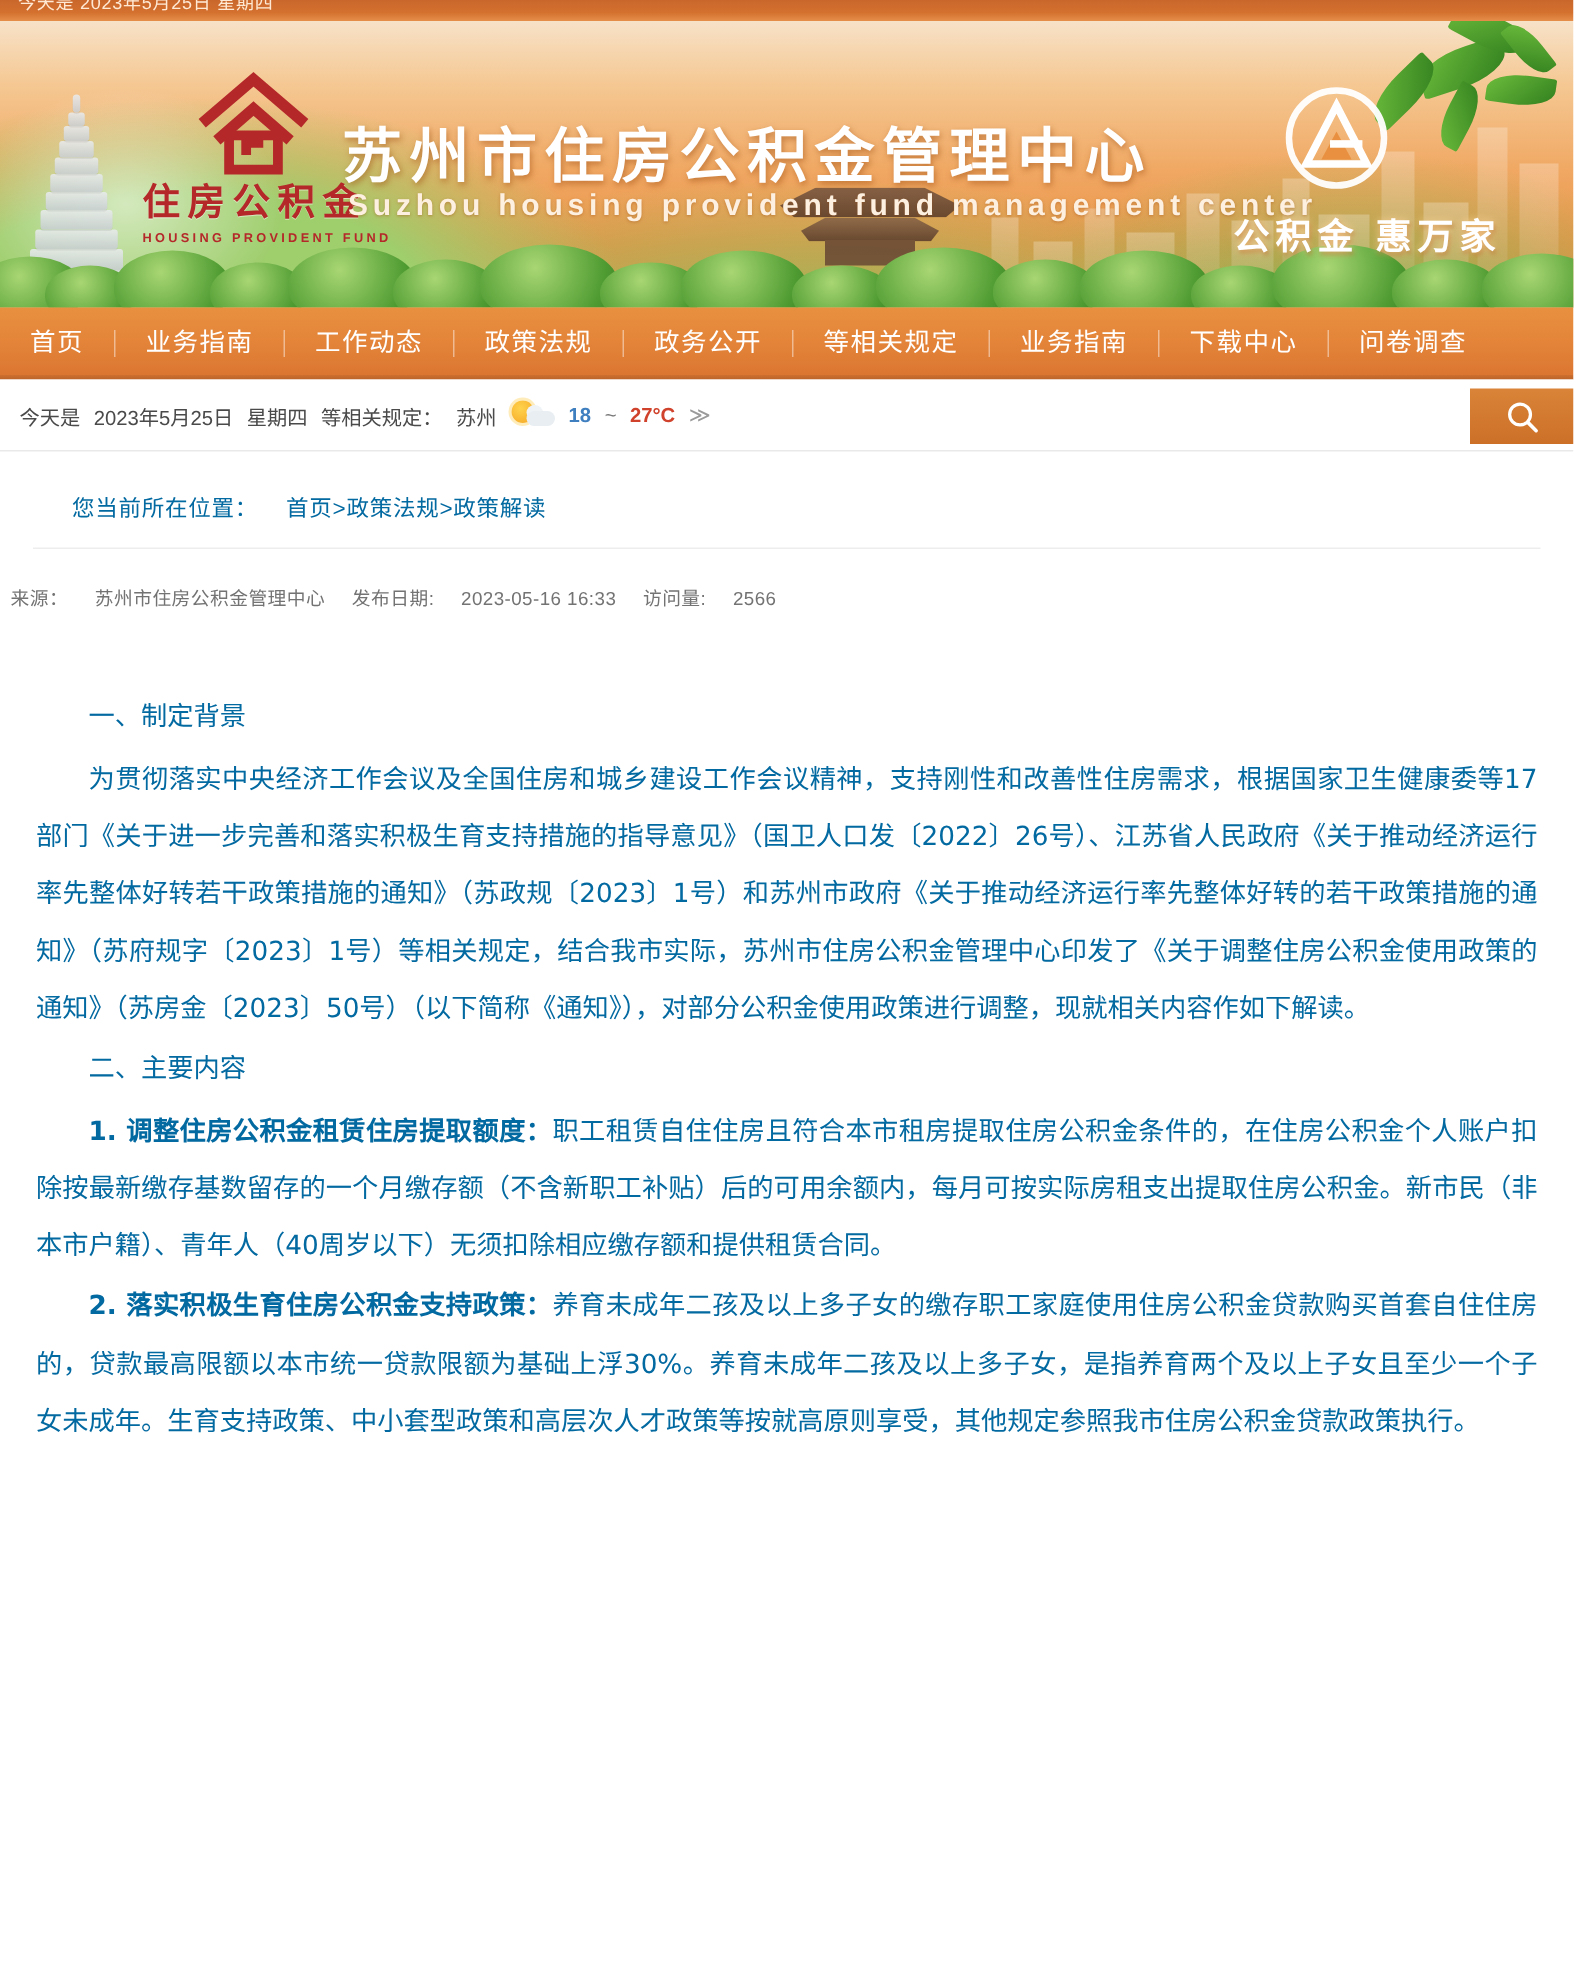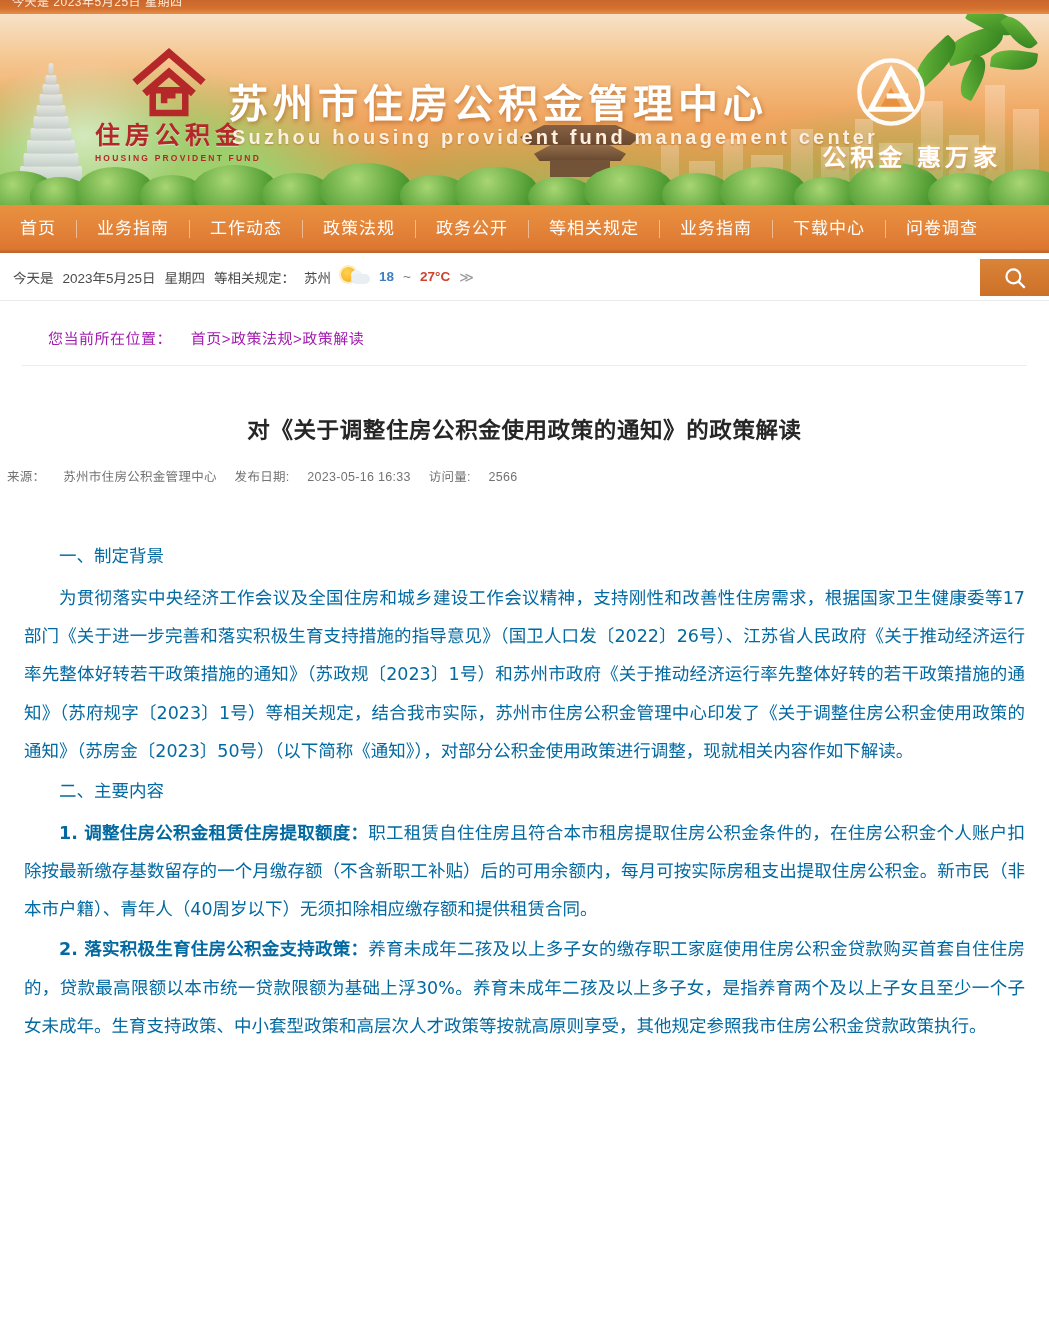--- a/index.html
+++ b/index.html
@@ -173,21 +173,21 @@
   .search-btn {
     width: 69px; height: 37px; border: none; cursor: pointer;
     background: linear-gradient(180deg, #d98438, #cc7028);
     display: flex; align-items: center; justify-content: center;
   }
 
   
   .content { padding: 0 0 0 0; background: #fff; }
   .crumb {
     margin: 0 22px; padding: 26px 0 17px 26px;
-    font-size: 15px; color: #a21caf; border-bottom: 1px solid #ededed;
+    font-size: 15px; color: #0369a1; border-bottom: 1px solid #ededed;
     letter-spacing: .5px;
   }
   .crumb .label { margin-right: 14px; }
 
   .art-title {
     text-align: center; font-size: 22.5px; font-weight: bold; color: #262626;
     letter-spacing: .6px; padding: 46px 60px 0;
     font-family: "Liberation Sans", "DejaVu Sans", sans-serif;
   }
   .art-meta {
@@ -361,21 +361,20 @@
   </div>
 </div>
 
 <div class="content">
 
   <div class="crumb">
     <span class="label">您当前所在位置：</span>
     <span>首页&gt;政策法规&gt;政策解读</span>
   </div>
 
-  <h1 class="art-title">对《关于调整住房公积金使用政策的通知》的政策解读</h1>
 
   <div class="art-meta">
     <span>来源：</span>
     <span>苏州市住房公积金管理中心</span>
     <span>发布日期:</span>
     <span>2023-05-16 16:33</span>
     <span>访问量:</span>
     <span>2566</span>
   </div>
 

